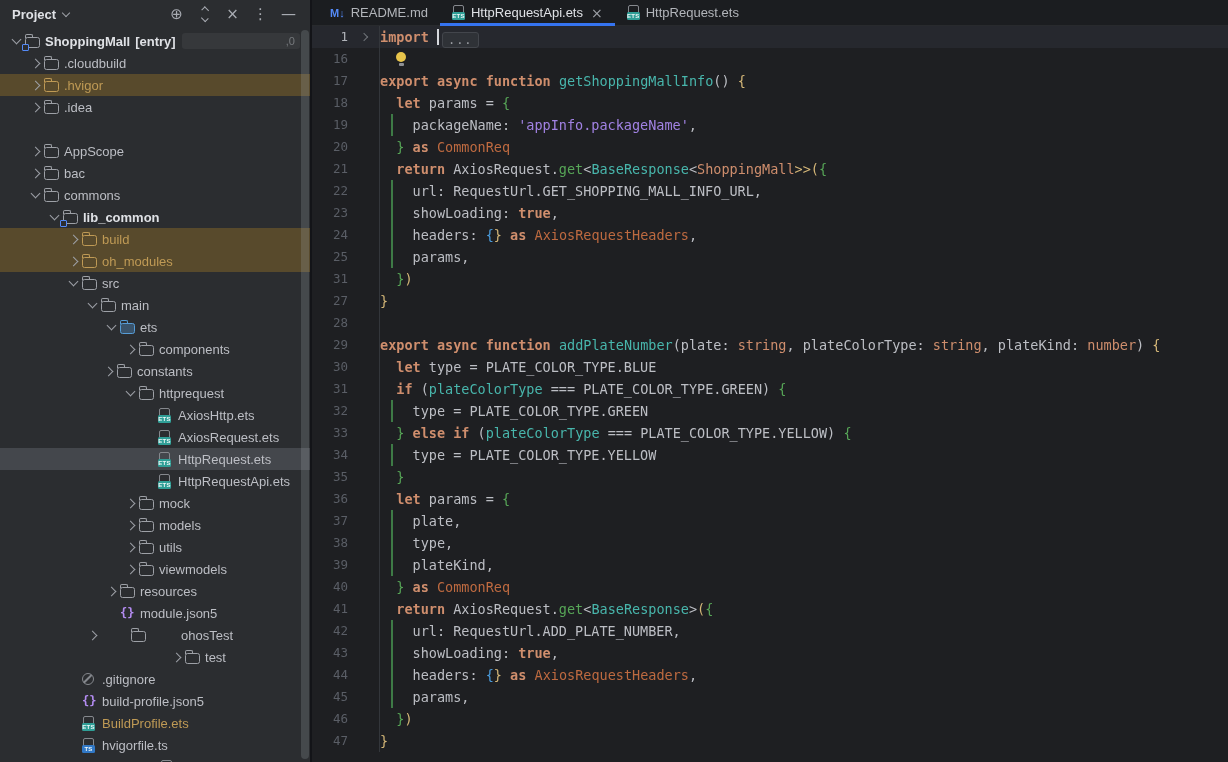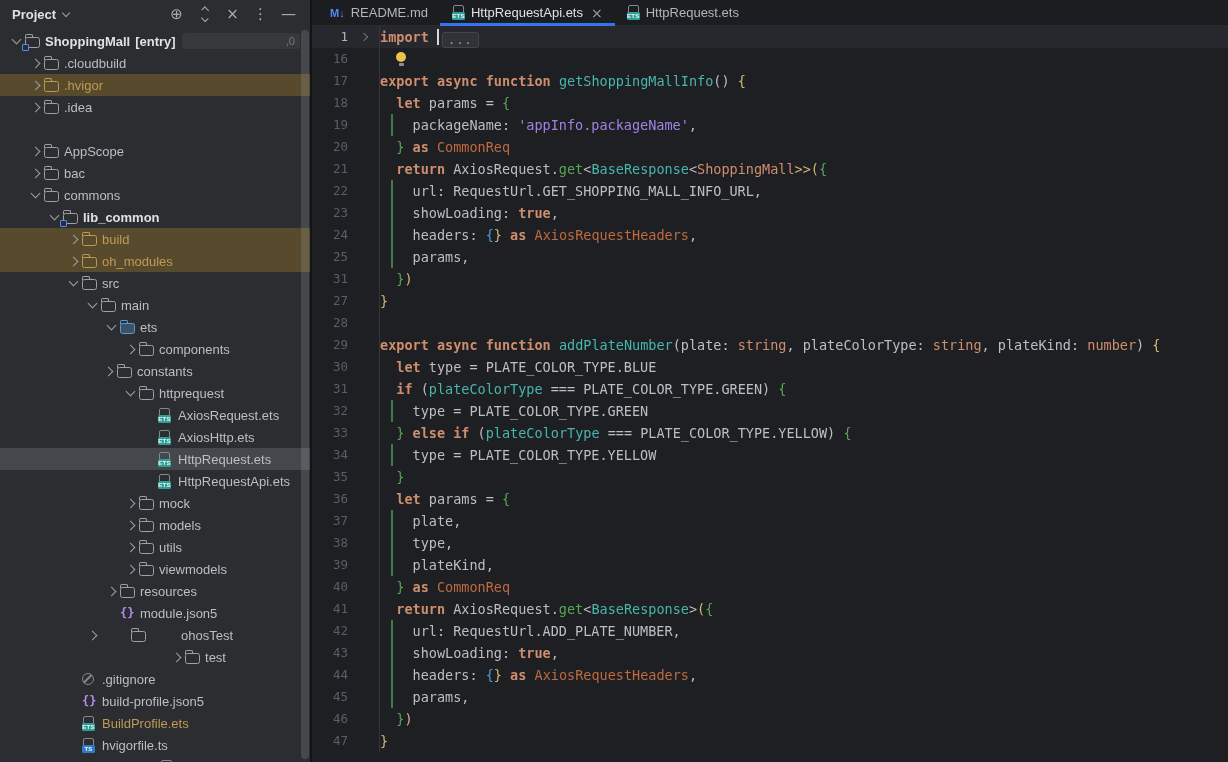--- a/index.html
+++ b/index.html
@@ -272,31 +272,31 @@
           <span class="tlabel">httprequest</span>
         </div>
         <div class="trow" style="padding-left: 141px;">
           <span class="chevslot"></span>
           <span class="ticon">
             <span class="fico">
               <span class="page"></span>
               <span class="fbadge" style="background: var(--ets);">ETS</span>
             </span>
           </span>
+          <span class="tlabel">AxiosHttp.ets</span>
+        </div>
+        <div class="trow" style="padding-left: 141px;">
+          <span class="chevslot"></span>
+          <span class="ticon">
+            <span class="fico">
+              <span class="page"></span>
+              <span class="fbadge" style="background: var(--ets);">ETS</span>
+            </span>
+          </span>
           <span class="tlabel">AxiosRequest.ets</span>
-        </div>
-        <div class="trow" style="padding-left: 141px;">
-          <span class="chevslot"></span>
-          <span class="ticon">
-            <span class="fico">
-              <span class="page"></span>
-              <span class="fbadge" style="background: var(--ets);">ETS</span>
-            </span>
-          </span>
-          <span class="tlabel">AxiosHttp.ets</span>
         </div>
         <div class="trow sel" style="padding-left: 141px;">
           <span class="chevslot"></span>
           <span class="ticon">
             <span class="fico">
               <span class="page"></span>
               <span class="fbadge" style="background: var(--ets);">ETS</span>
             </span>
           </span>
           <span class="tlabel">HttpRequest.ets</span>

